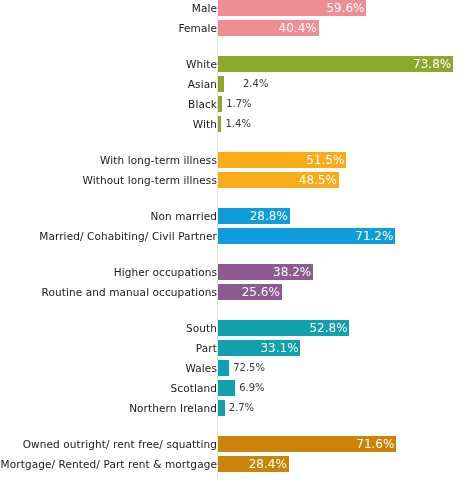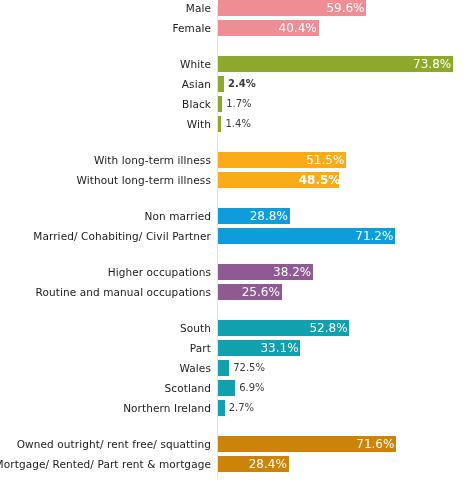--- a/index.html
+++ b/index.html
@@ -39,21 +39,21 @@
   .cat-label {
     position: absolute;
     right: 257px;       
     top: 0;
     height: 16px;
     line-height: 16px;
     text-align: right;
     white-space: nowrap;
     font-size: 10.5px;
     color: #1a1a1a;
-    padding-right: 6px;
+    padding-right: 0;
     letter-spacing: 0.1px;
   }
   .bar-wrap {
     position: absolute;
     left: 218px;
     top: 0;
     height: 16px;
   }
   .bar {
     position: absolute;
@@ -111,21 +111,21 @@
           <div class="cat-label">White</div>
           <div class="bar-wrap">
             <div class="bar" style="width: 235.056px; background: rgb(142, 168, 44);"></div>
             <div class="val-inside" style="left: 195.056px; width: 35px; text-align: right;">73.8%</div>
           </div>
         </div>
         <div class="bar-row">
           <div class="cat-label">Asian</div>
           <div class="bar-wrap">
             <div class="bar" style="width: 5.976px; background: rgb(142, 168, 44);"></div>
-            <div class="val-outside" style="left: 10px; font-weight: bold;">2.4%</div>
+            <div class="val-outside" style="left: 25px;">2.4%</div>
           </div>
         </div>
         <div class="bar-row">
           <div class="cat-label">Black</div>
           <div class="bar-wrap">
             <div class="bar" style="width: 4.233px; background: rgb(142, 168, 44);"></div>
             <div class="val-outside" style="left: 8.233px;">1.7%</div>
           </div>
         </div>
         <div class="bar-row">
@@ -142,21 +142,21 @@
           <div class="cat-label">With long-term illness</div>
           <div class="bar-wrap">
             <div class="bar" style="width: 128.235px; background: rgb(249, 172, 23);"></div>
             <div class="val-inside" style="left: 88.235px; width: 35px; text-align: right;">51.5%</div>
           </div>
         </div>
         <div class="bar-row">
           <div class="cat-label">Without long-term illness</div>
           <div class="bar-wrap">
             <div class="bar" style="width: 120.765px; background: rgb(249, 172, 23);"></div>
-            <div class="val-inside" style="left: 80.765px; width: 35px; text-align: left; font-weight: bold;">48.5%</div>
+            <div class="val-inside" style="left: 80.765px; width: 35px; text-align: left;">48.5%</div>
           </div>
         </div>
       </div>
       <div class="group-gap"></div>
       <div class="group">
         <div class="bar-row">
           <div class="cat-label">Non married</div>
           <div class="bar-wrap">
             <div class="bar" style="width: 71.712px; background: rgb(14, 156, 218);"></div>
             <div class="val-inside" style="left: 31.712px; width: 35px; text-align: right;">28.8%</div>

